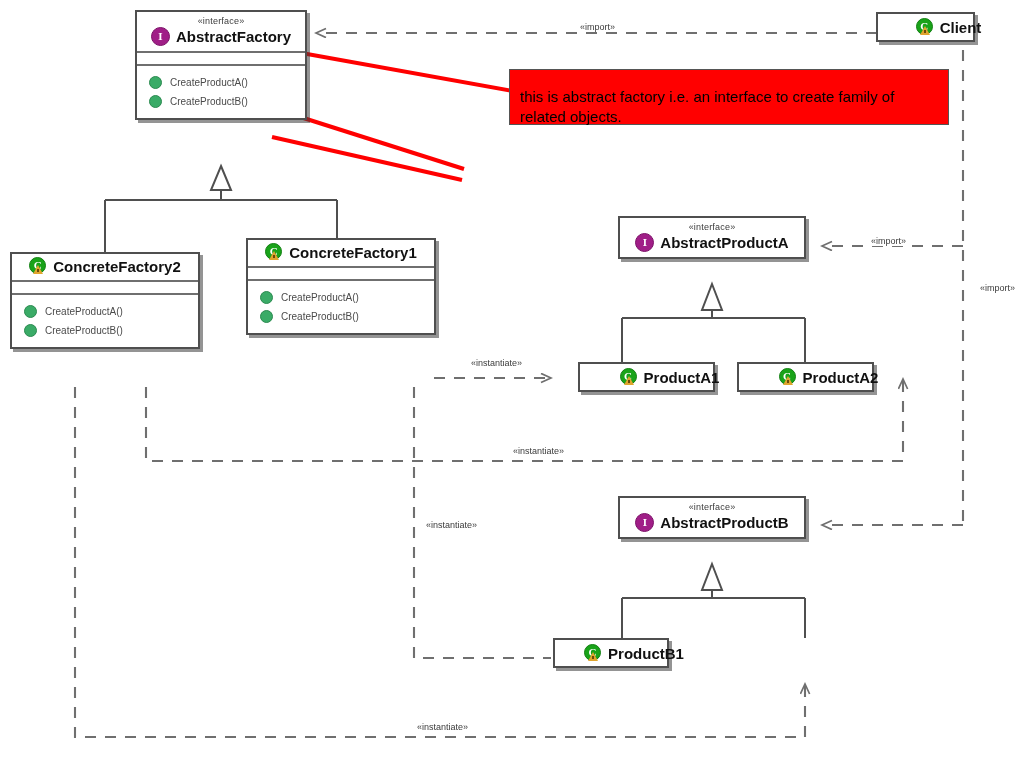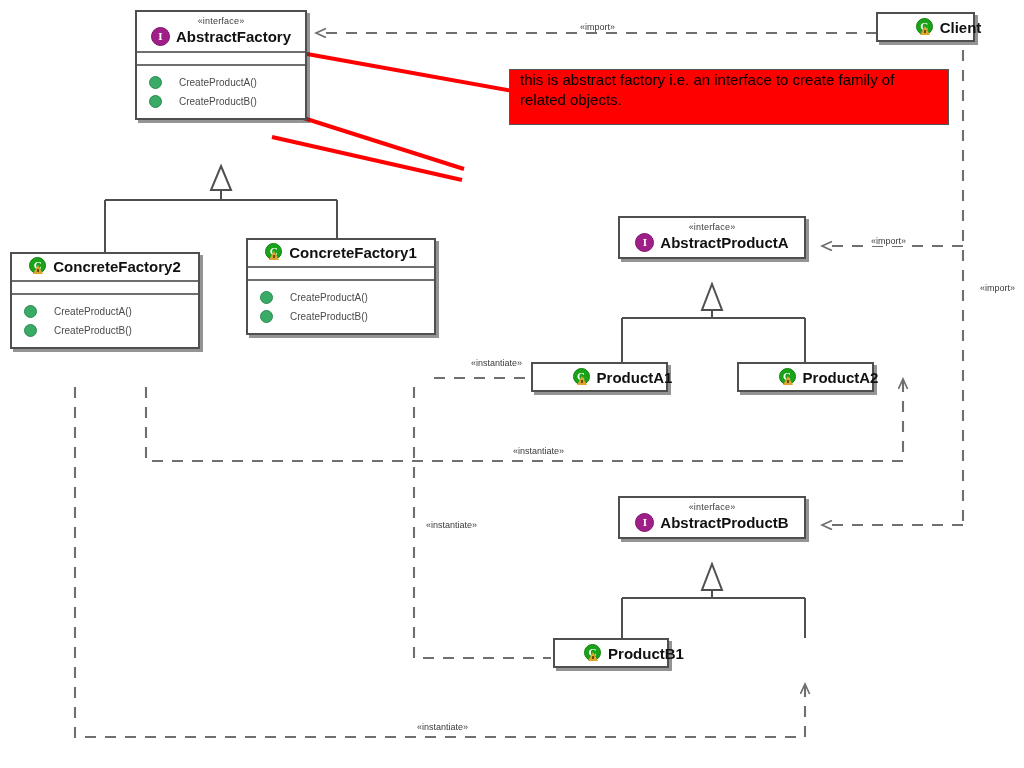--- a/index.html
+++ b/index.html
@@ -68,21 +68,21 @@
     border-top: 2px solid #6f6f6f;
     height: 11px;
   }
   .ops {
     border-top: 2px solid #6f6f6f;
     padding: 7px 0 7px 0;
   }
   .op {
     display: flex;
     align-items: center;
-    gap: 17px;
+    gap: 8px;
     padding: 3px 8px 3px 12px;
     white-space: nowrap;
   }
   .op .lbl {
     font-size: 10px;
     color: #4a4a4a;
   }
 
   
   .ico-iface {
@@ -143,21 +143,21 @@
   }
 
   
   .note {
     position: absolute;
     background: #ff0000;
     border: 1px solid #555555;
     color: #000000;
     font-size: 15px;
     line-height: 20px;
-    padding: 0 10px;
+    padding: 17px 10px;
     box-sizing: border-box;
     z-index: 8;
   }
   .note.noborder { border: none; }
 
   
   .elabel {
     position: absolute;
     font-size: 9px;
     color: #3b3b3b;
@@ -304,21 +304,21 @@
   <div class="node" style="left:618px; top:496px; width:188px;">
     <div class="hdr">
       <div class="stereo">«interface»</div>
       <div class="titlerow">
         <span class="ico-iface">I</span>
         <span class="nm">AbstractProductB</span>
       </div>
     </div>
   </div>
 
-  <div class="node compact" style="left:531px; top:362px; width:137px;">
+  <div class="node compact" style="left:578px; top:362px; width:137px;">
     <div class="hdr">
       <div class="titlerow">
         <span class="ico-class">
           <span class="disc">C</span>
             <span class="badge"></span>
         </span>
         <span class="nm">ProductA1</span>
       </div>
     </div>
   </div>

